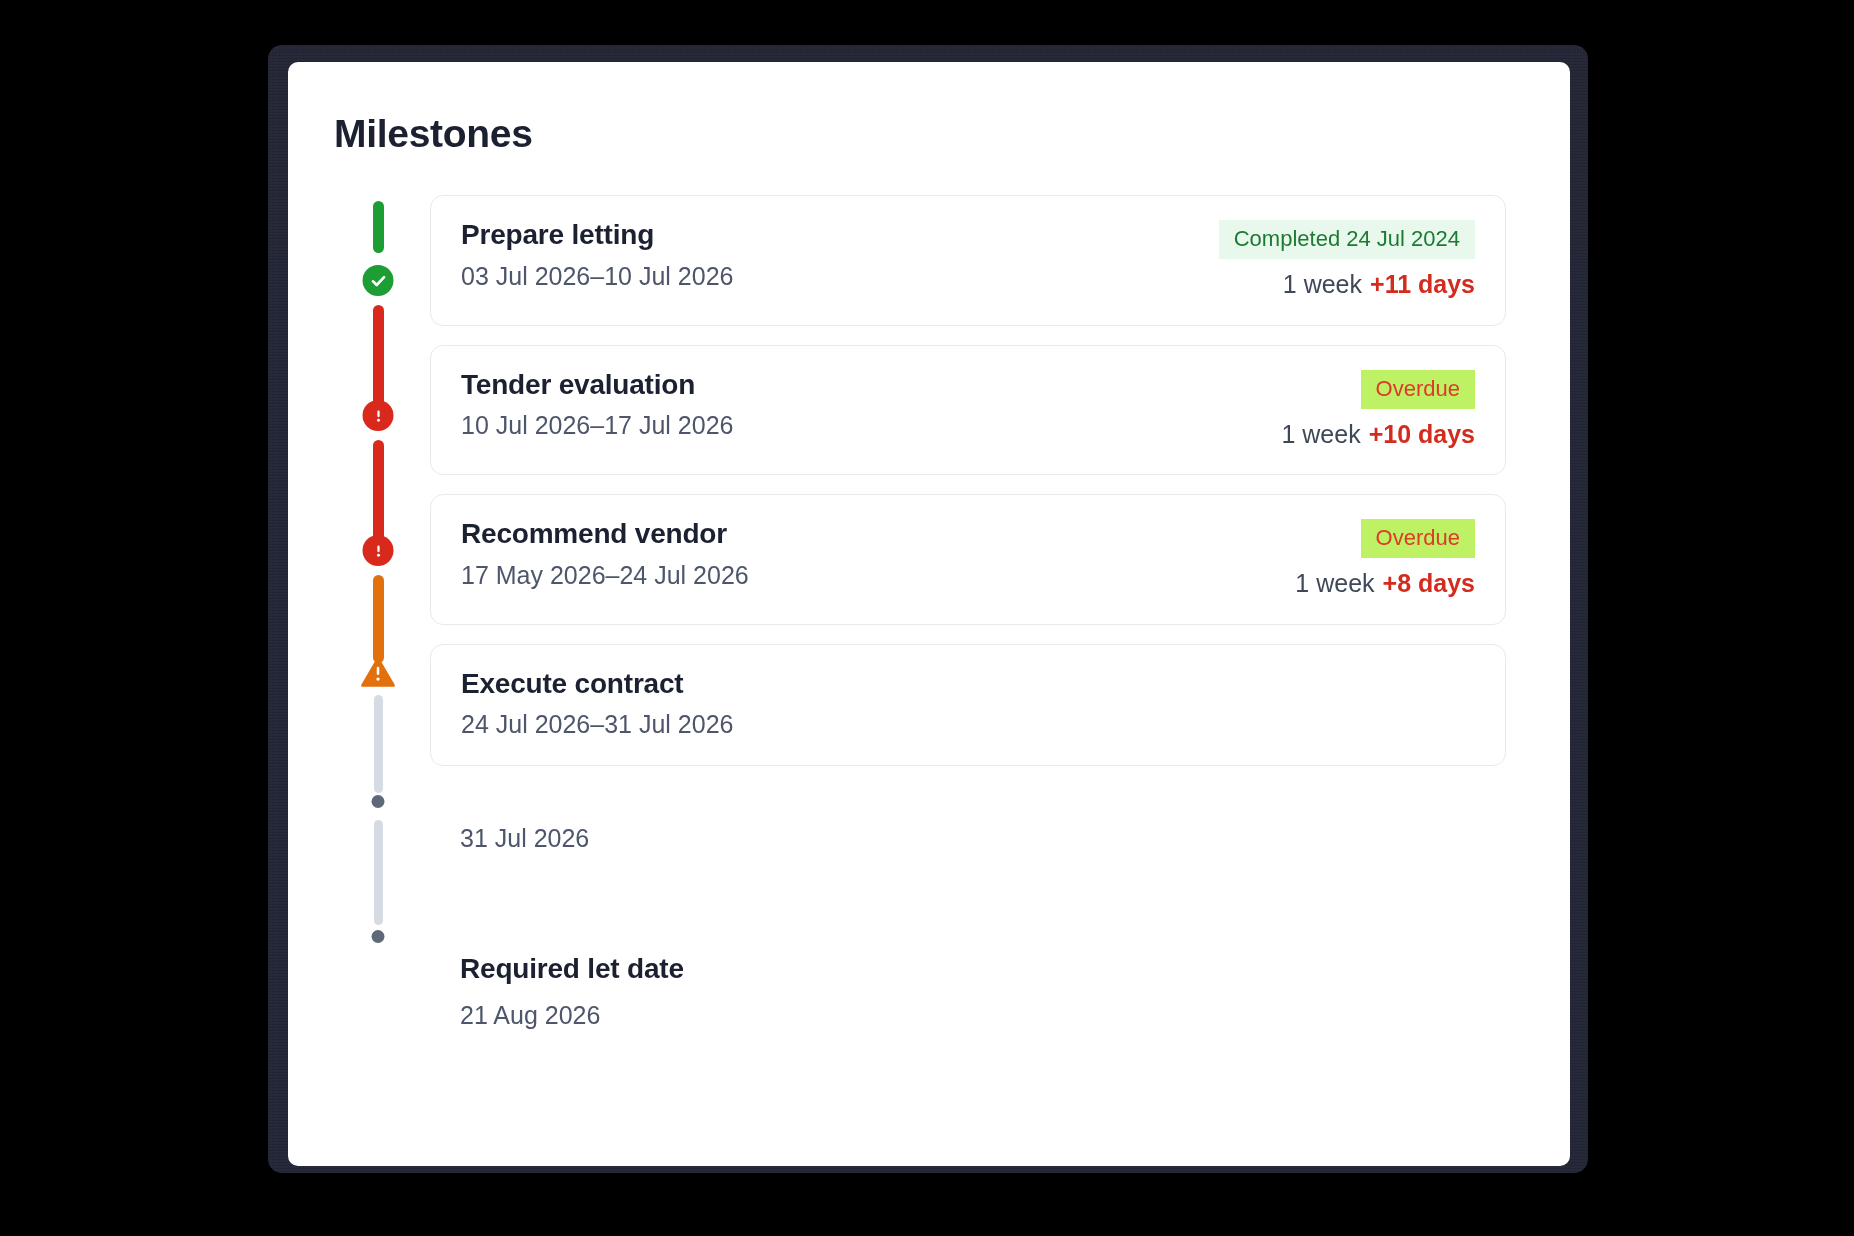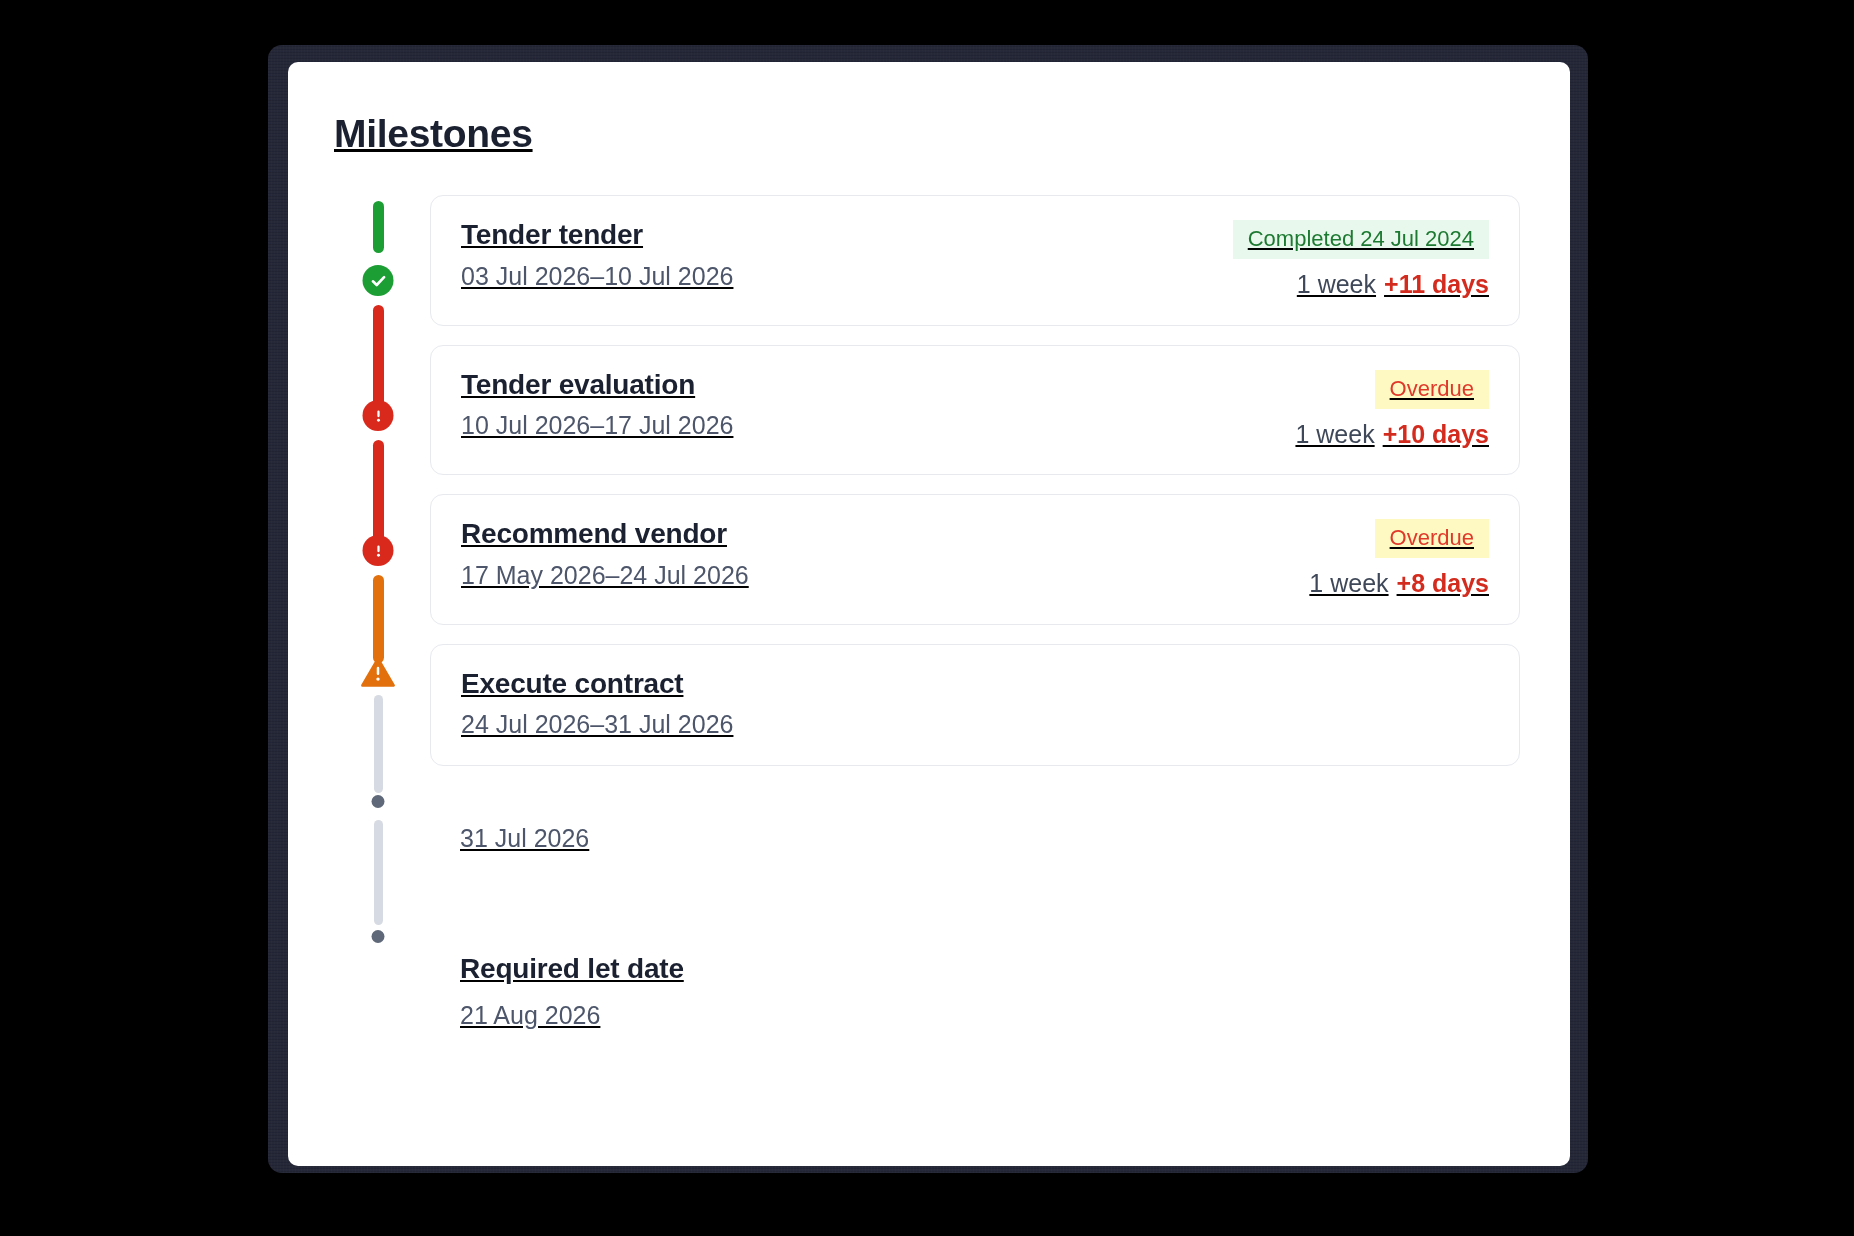--- a/index.html
+++ b/index.html
@@ -38,23 +38,22 @@
     left: 288px;
     top: 62px;
     width: 1282px;
     height: 1104px;
     background: #ffffff;
     border-radius: 10px;
   }
 
   .panel-inner {
     position: relative;
-    padding: 52px 50px 0 46px;
+    padding: 52px 64px 0 46px;
     height: 100%;
-    text-decoration: underline;
   }
 
   .page-title {
     font-size: 39px;
     font-weight: bold;
     color: #1b2130;
     letter-spacing: -0.3px;
     line-height: 1;
   }
 
@@ -150,21 +149,21 @@
 
   .badge {
     font-size: 22px;
     padding: 8px 15px 9px 15px;
     border-radius: 0;
     line-height: 1;
     white-space: nowrap;
   }
 
   .badge.completed { background: #e9f8ec; color: #1d7a32; }
-  .badge.overdue   { background: #fef9c3; color: #e0392a; }
+  .badge.overdue   { background: #bef264; color: #e0392a; }
   .badge.approaching { background: #fdf2d9; color: #c8570d; }
 
   .m-metrics {
     font-size: 25px;
     color: #3f4858;
     line-height: 1.1;
     white-space: nowrap;
   }
 
   .m-delta { font-weight: bold; margin-left: 8px; }
@@ -252,21 +251,21 @@
 
           <div class="seg thin" style="top:625px; height:105px; background:#d6dae2;"></div>
 
           <div class="marker dot" style="top:735px;"></div>
         </div>
 
         <div class="cards">
 
           <div class="card">
             <div class="card-left">
-              <div class="m-title">Tender tender</div>
+              <div class="m-title">Prepare letting</div>
               <div class="m-dates">03 Jul 2026–10 Jul 2026</div>
             </div>
             <div class="card-right">
               <div class="badge completed">Completed 24 Jul 2024</div>
               <div class="m-metrics">
                 <span>1 week</span><span class="m-delta neg">+11 days</span>
               </div>
             </div>
           </div>
 

